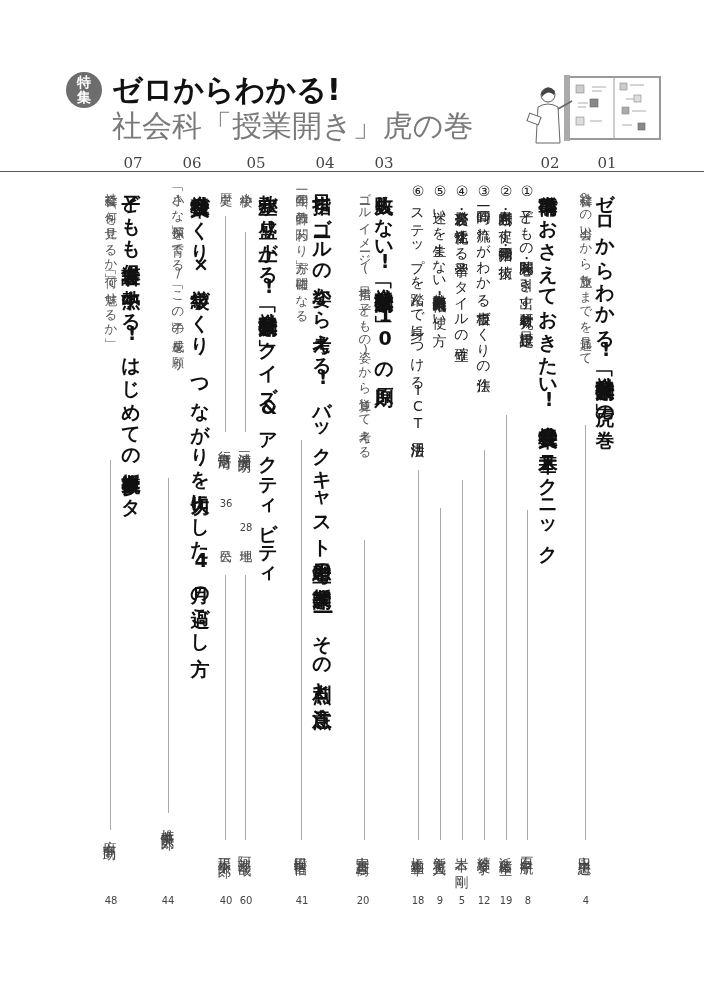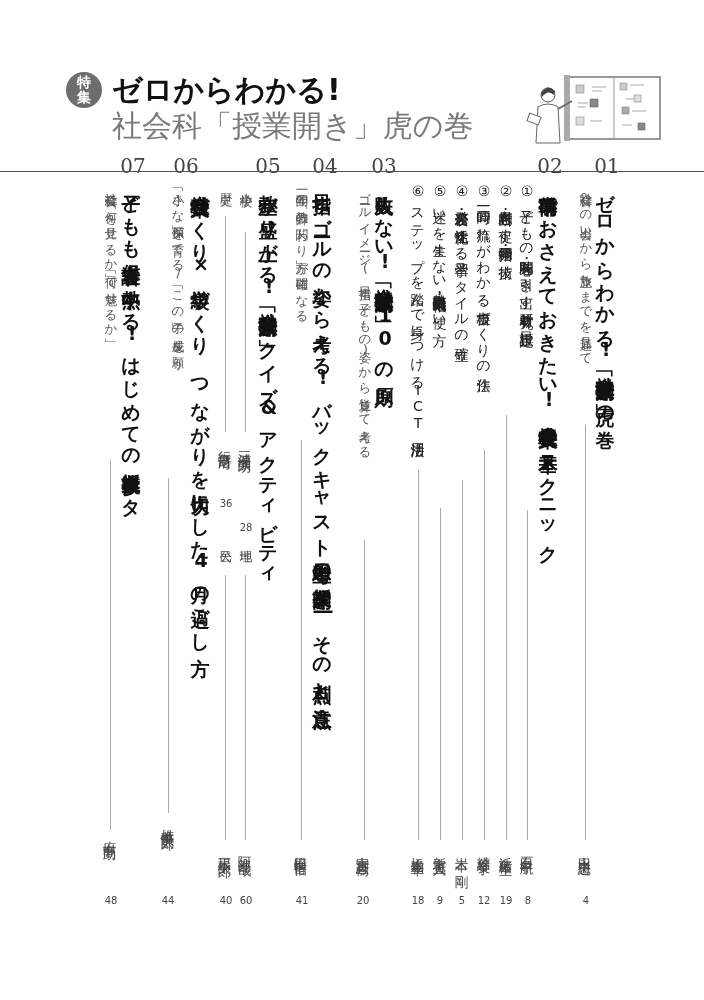--- a/index.html
+++ b/index.html
@@ -7,21 +7,21 @@
          font-family:"DejaVu Sans","Liberation Sans",sans-serif; color:#222; }
   .abs { position:absolute; }
   .vt { writing-mode: vertical-rl; text-orientation: upright; white-space:nowrap; }
   .badge { left:66px; top:72px; width:36px; height:36px; border-radius:50%;
            background:#6d6d6d; color:#fff; font-size:14px; font-weight:bold;
            line-height:15px; text-align:center; display:flex; flex-direction:column;
            justify-content:center; align-items:center; }
   .hd1 { left:112px; top:70px; font-size:30px; font-weight:bold; color:#111; letter-spacing:0px; }
   .hd2 { left:112px; top:106px; font-size:30px; font-weight:normal; color:#7a7a7a; }
   .rule { left:0; top:171px; width:704px; height:1px; background:#555; }
-  .secnum { top:154px; font-family:"DejaVu Serif","Liberation Serif",serif; font-size:20px; color:#444; width:30px; text-align:center; margin-left:-15px; }
+  .secnum { top:154px; font-family:"DejaVu Serif","Liberation Serif",serif; font-size:15px; color:#444; width:30px; text-align:center; margin-left:-15px; }
   .title { font-size:19px; font-weight:bold; color:#111; top:180px; line-height:24px; letter-spacing:1px; }
   .sub { font-size:12.5px; color:#555; top:183px; line-height:16px; letter-spacing:1px; }
   .item { font-size:14px; color:#222; top:183px; line-height:18px; letter-spacing:0.5px; }
   .lead { width:1px; background:#aaa; }
   .author { font-size:13.5px; color:#444; top:846px; line-height:16px; letter-spacing:2px; }
   .page { top:895px; font-size:10px; color:#444; width:24px; text-align:center; margin-left:-12px; }
   .illus { left:502px; top:73px; width:170px; height:80px; }
 </style>
 </head>
 <body>
@@ -63,22 +63,22 @@
   <line x1="56" y1="36" x2="70" y2="28" stroke="#666" stroke-width="1.5"></line>
   <rect x="26" y="42" width="12" height="8" fill="#fff" stroke="#666" stroke-width="1" transform="rotate(20 32 46)"></rect>
 </svg>
 
 <div class="abs rule"></div>
 
 <div class="abs secnum" style="left:607px">01</div>
 <div class="abs secnum" style="left:550px">02</div>
 <div class="abs secnum" style="left:384px">03</div>
 <div class="abs secnum" style="left:325px">04</div>
-<div class="abs secnum" style="left:268px">05</div>
-<div class="abs secnum" style="left:186px">06</div>
+<div class="abs secnum" style="left:256px">05</div>
+<div class="abs secnum" style="left:192px">06</div>
 <div class="abs secnum" style="left:133px">07</div>
 
 <div class="abs vt title" style="left:594px">ゼロからわかる!社会科「授業開き」虎の巻</div>
 <div class="abs vt sub" style="left:578px">社会科への出会いから旅立ちまでを見通して</div>
 <div class="abs lead" style="left:585px; top:425px; height:415px"></div>
 <div class="abs vt author" style="left:577px">永田忠道</div>
 <div class="abs page" style="left:586px">4</div>
 
 <div class="abs vt title" style="left:537px">事前準備でおさえておきたい!社会科授業の基本テクニック</div>
 

